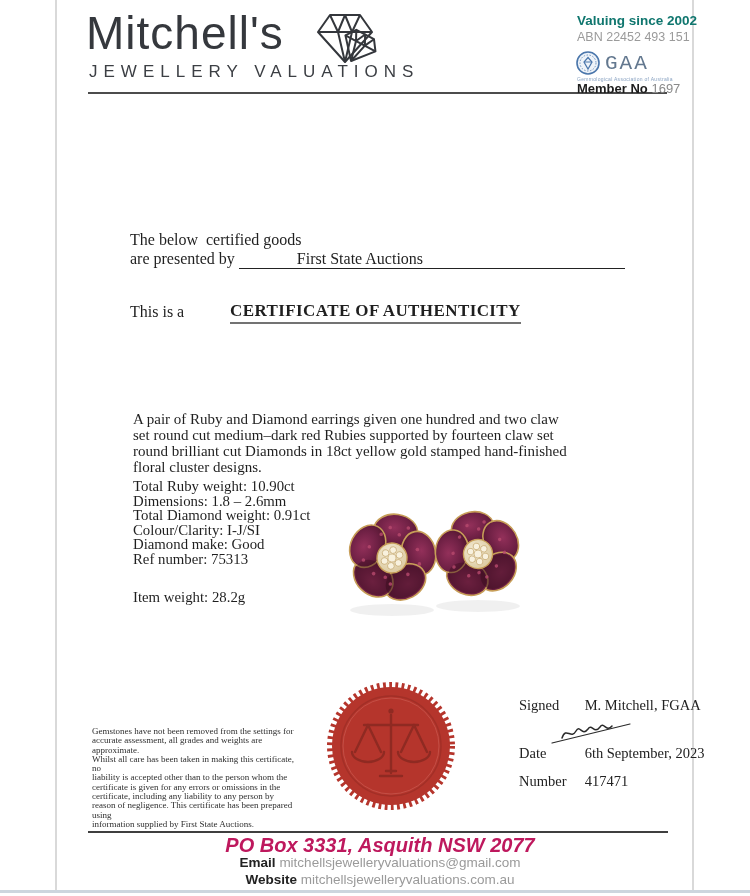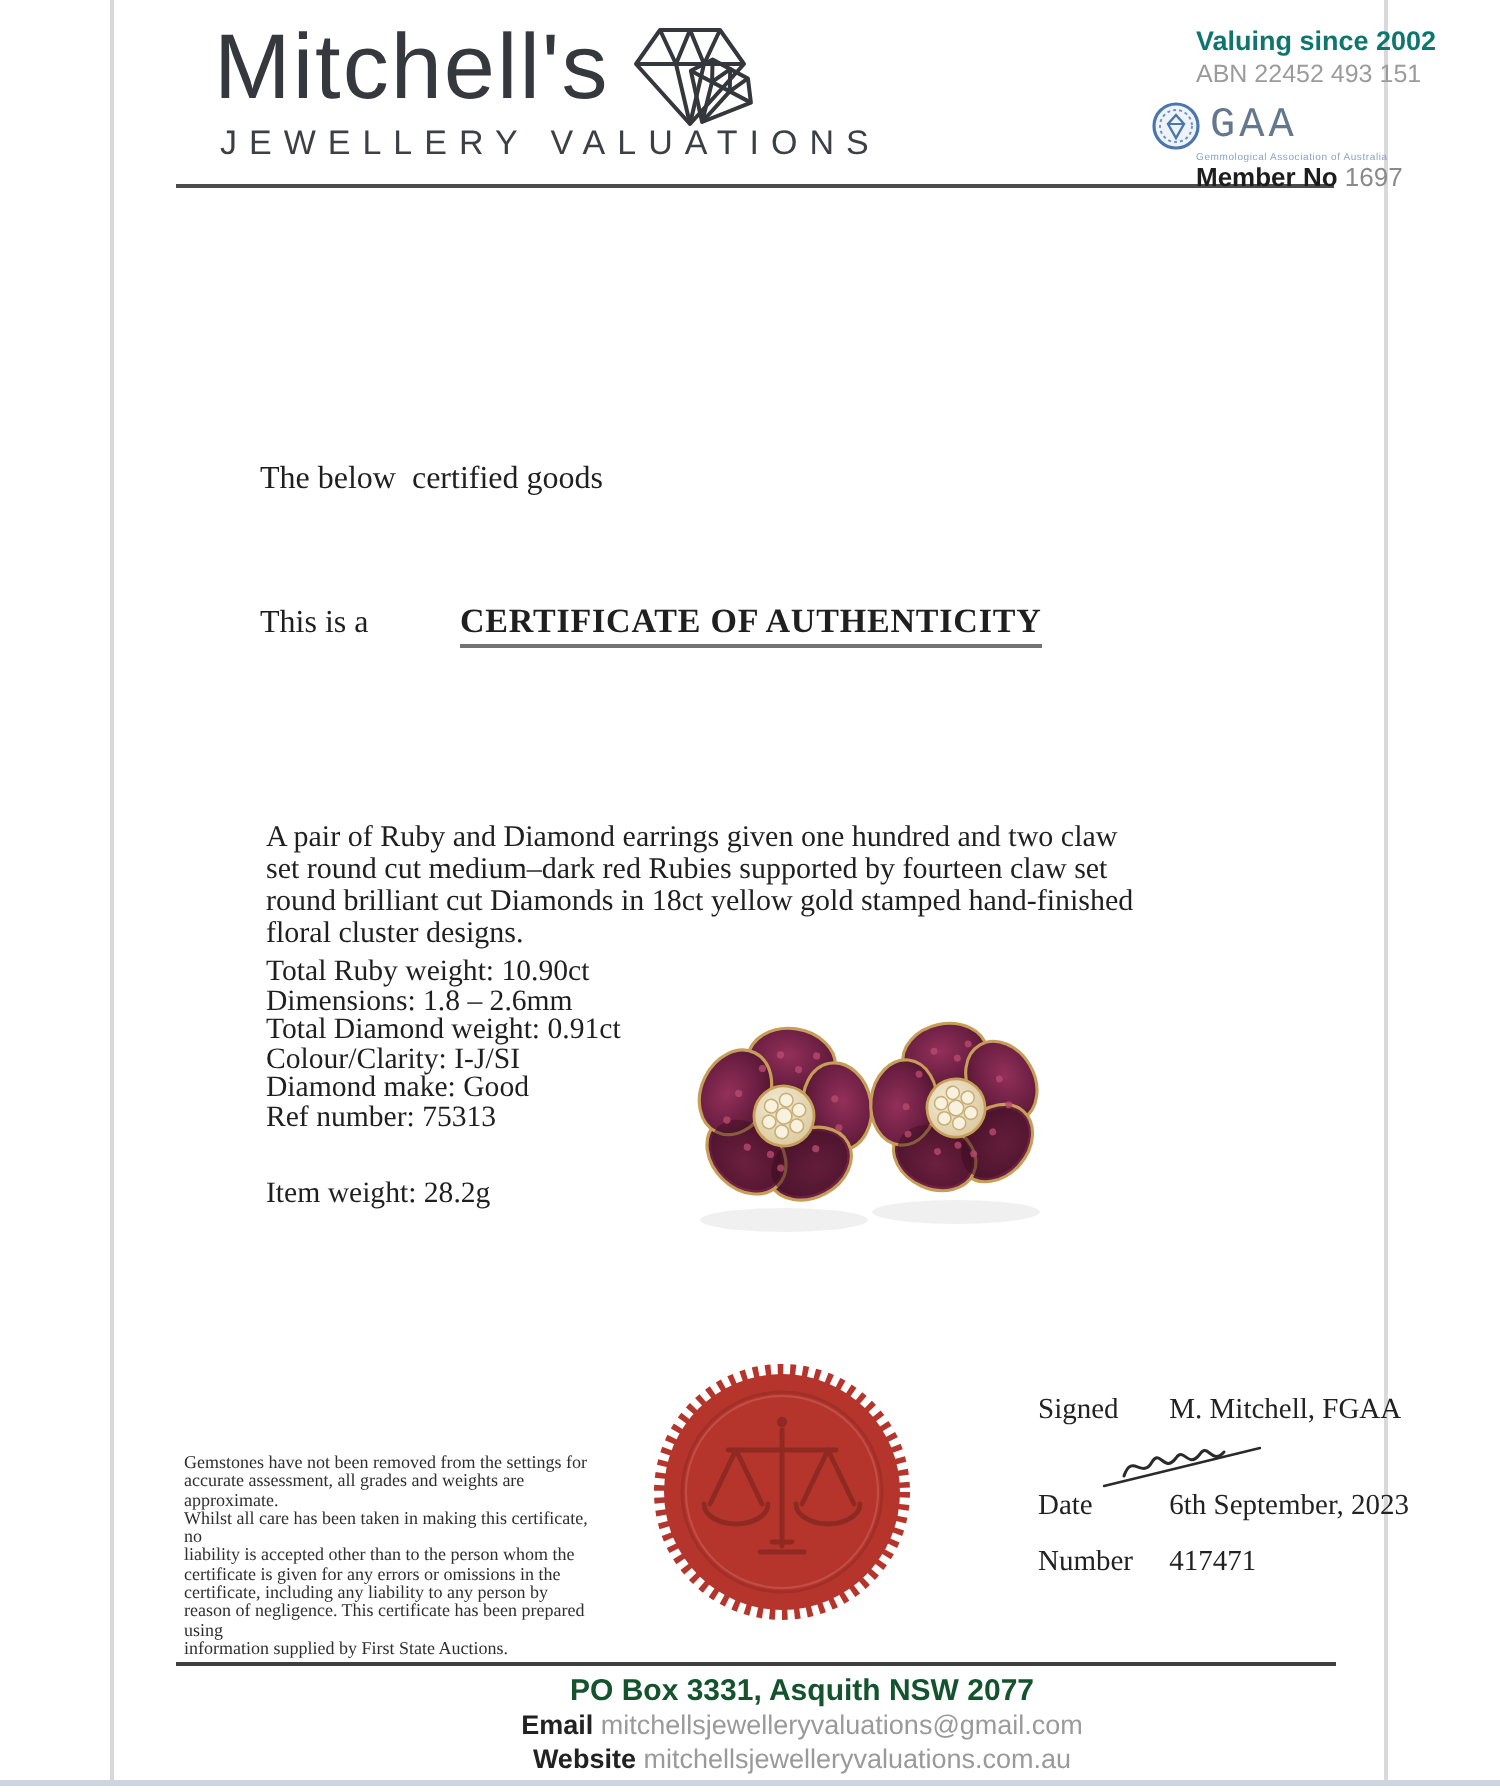--- a/index.html
+++ b/index.html
@@ -1,18 +1,18 @@
 <!DOCTYPE html>
 <html style="--seal-red: #b5352c; --seal-red-dark: #8f2a22; --gaa-blue: #4a76ab; --gold: #c79e58; --ruby-dark: #5a1530; --ruby-mid: #8e2c50;"><head>
 <meta charset="utf-8">
 <style>
   html,body{margin:0;padding:0;background:#ffffff;}
   .page{position:relative;width:750px;height:896px;background:#ffffff;overflow:hidden;
         font-family:"Liberation Serif", serif;color:#1f1f1f;}
-  .sans{font-family:"Liberation Sans", sans-serif;margin-left:21px;}
+  .sans{font-family:"Liberation Sans", sans-serif;}
   .abs{position:absolute;}
 
   
   .edge-v{position:absolute;top:0;width:2px;height:891px;background:#d9d9d9;}
   .edge-bottom{position:absolute;left:0;top:890px;width:750px;height:3px;background:#cdd6de;}
 
   
   .brand-name{left:86px;top:6px;font-size:46px;font-weight:300;letter-spacing:1px;color:#35383d;}
   .brand-sub{left:89px;top:62px;font-size:17px;letter-spacing:6px;color:#3c3f44;}
   .header-rule{left:88px;top:92px;width:579px;height:2px;background:#4c4c4c;}
@@ -52,21 +52,21 @@
   .sig-label{display:inline-block;width:62px;margin-left:23px;}
   .sig-script{left:548px;top:716px;width:96px;height:32px;}
 
   
   .disclaimer{left:92px;top:727px;width:212px;font-size:9px;line-height:9.3px;
               color:#2e2e2e;white-space:pre-line;}
 
   
   .footer-rule{left:88px;top:831px;width:580px;height:2px;background:#3f3f3f;}
   .footer{left:60px;top:837px;width:640px;text-align:center;}
-  .footer .l1{font-size:15px;font-weight:bold;color:#14532d;line-height:17px;}
+  .footer .l1{font-size:20px;font-weight:bold;color:#be185d;line-height:17px;font-style:italic;}
   .footer .l2{font-size:13.5px;line-height:17px;color:#9a9a9a;}
   .footer .l2 b{color:#222;}
 </style>
 </head>
 <body>
 
 <div class="page">
 
   <div class="edge-v" style="left:55px;"></div>
   <div class="edge-v" style="left:692px;"></div>
@@ -97,20 +97,23 @@
     </svg>
     <span class="gaa-text">GAA</span>
   </div>
   <div class="abs sans gaa-caption">Gemmological Association of Australia</div>
   <div class="abs sans member">
     <b>Member No</b>
     <span class="num">1697</span>
   </div>
 
   <div class="abs presented">The below  certified goods</div>
+  <div class="abs present-line2">
+    <span>are presented by</span><span class="present-underline">First State Auctions</span>
+  </div>
 
   <div class="abs thisis">This is a</div>
   <div class="abs cert-title">CERTIFICATE OF AUTHENTICITY</div>
 
   <div class="abs description">A pair of Ruby and Diamond earrings given one hundred and two claw set round cut medium–dark red Rubies supported by fourteen claw set round brilliant cut Diamonds in 18ct yellow gold stamped hand-finished floral cluster designs.</div>
 
   <div class="abs details">
     <div>Total Ruby weight: 10.90ct</div>
     <div>Dimensions: 1.8 – 2.6mm</div>
     <div>Total Diamond weight: 0.91ct</div>

